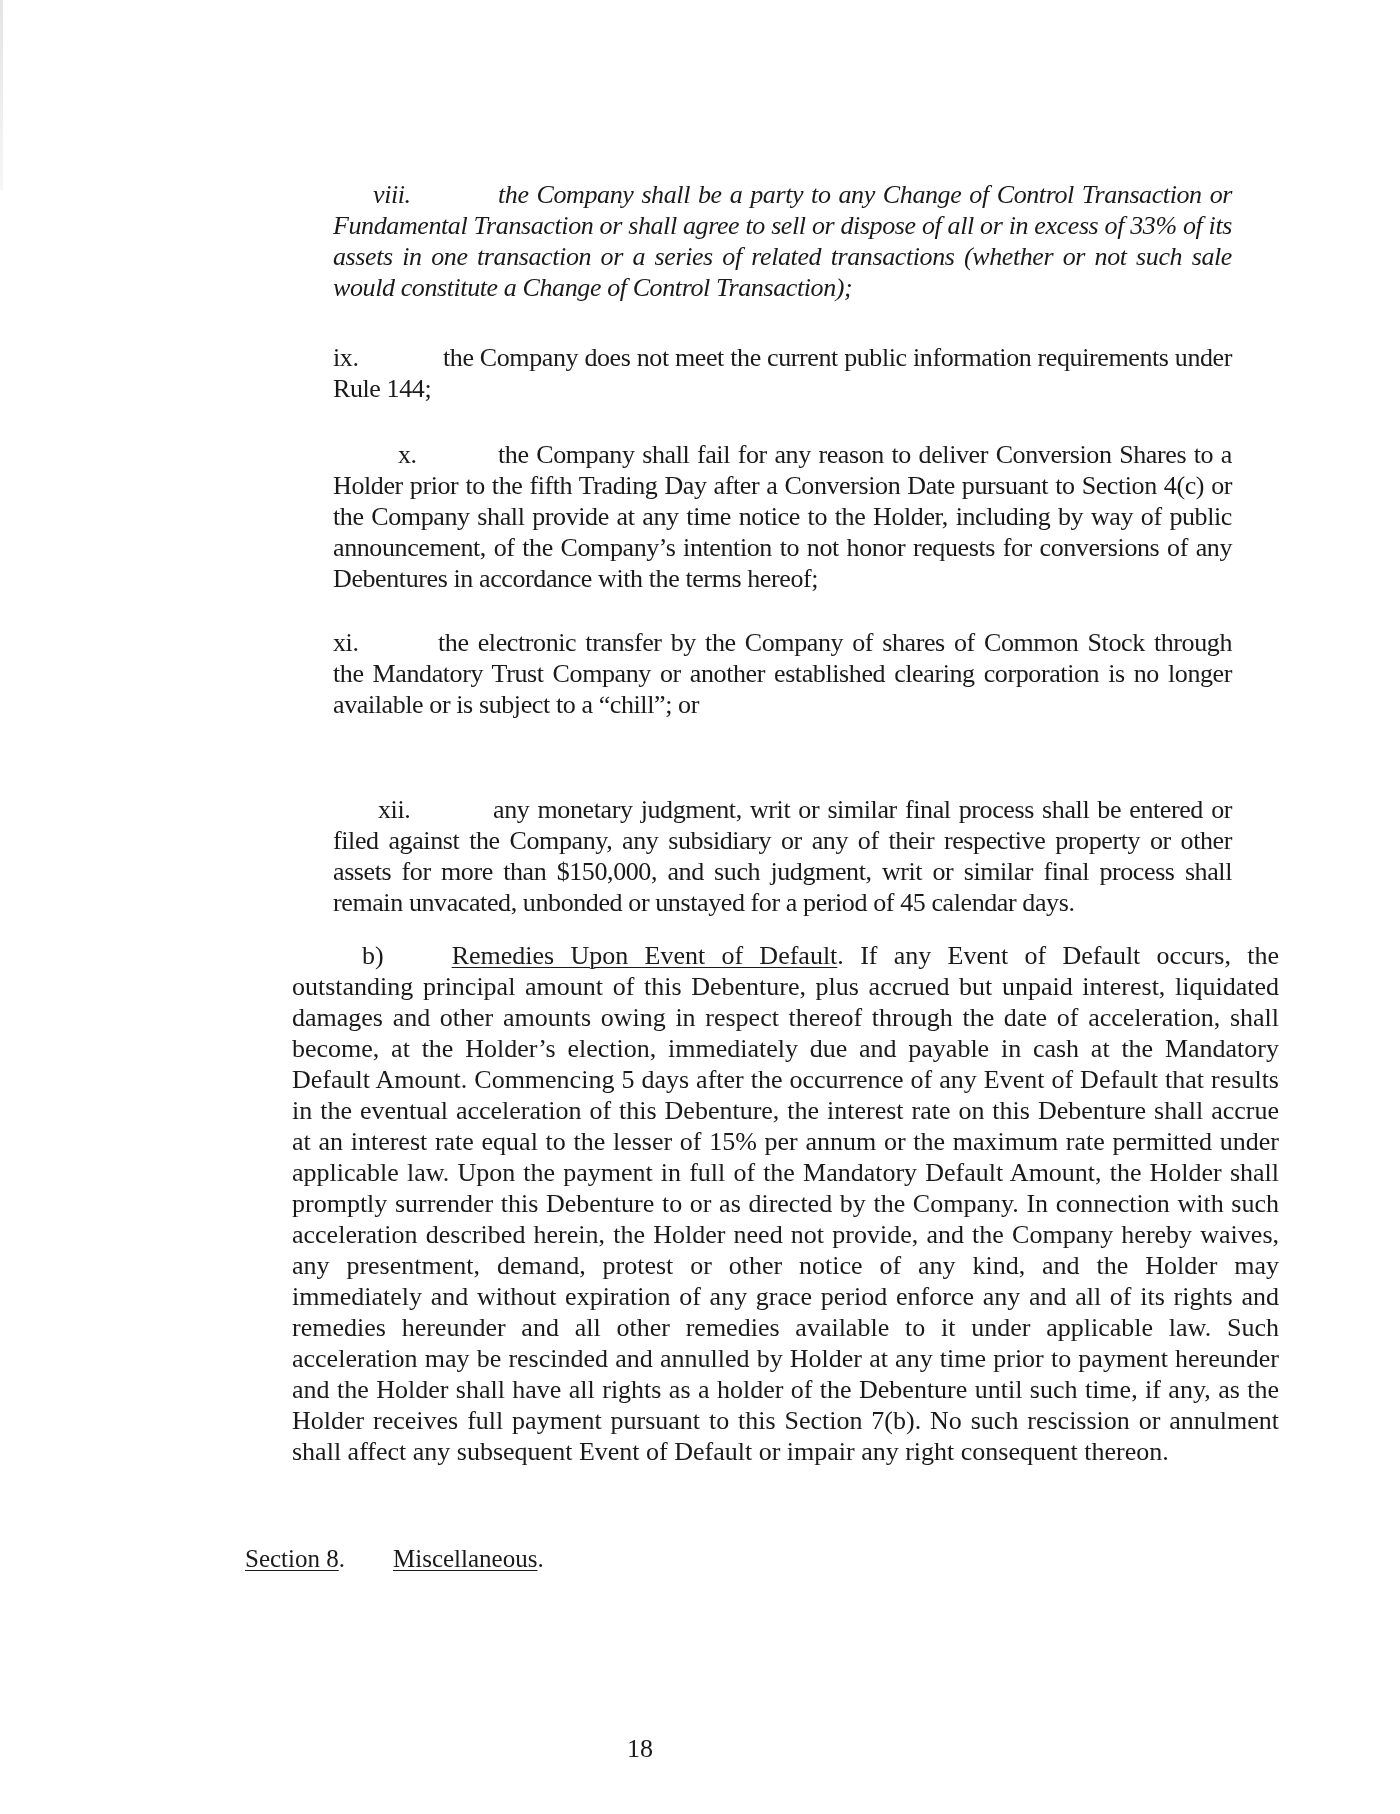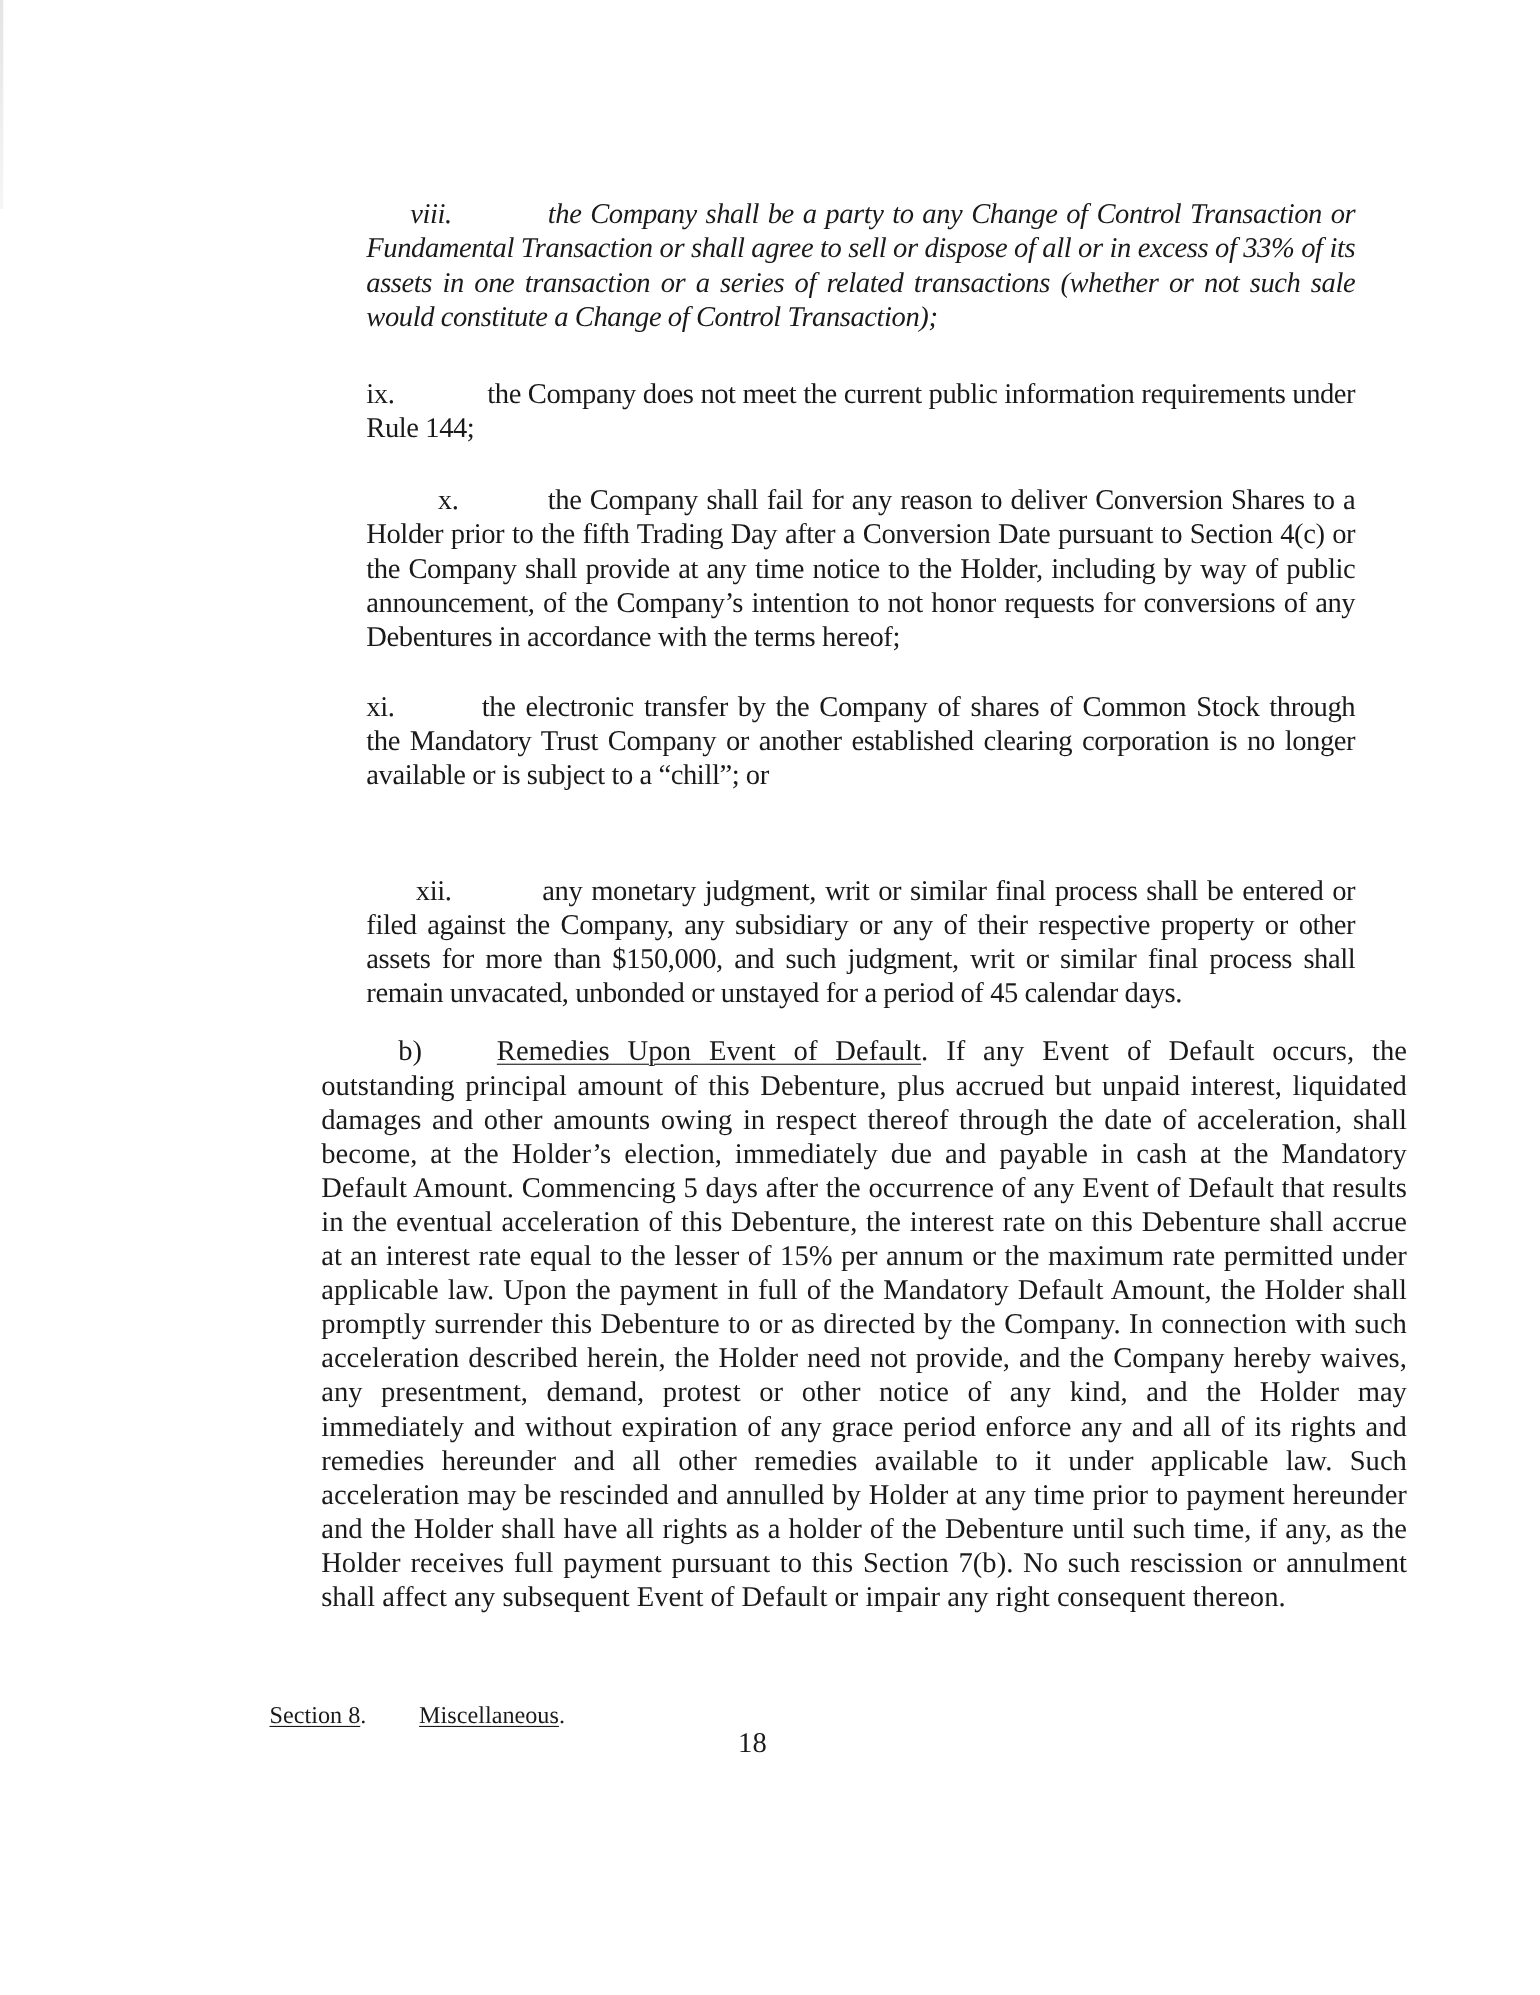--- a/index.html
+++ b/index.html
@@ -7,21 +7,21 @@
          font-family: "Liberation Serif", "DejaVu Serif", serif; color: #1a1a1a; }
   .scan-edge { position: absolute; left: 0; top: 0; width: 3px; height: 190px;
                background: linear-gradient(to bottom, #e4e4e4, #f6f6f6); }
   .block { position: absolute; font-size: 26px; line-height: 31px; text-align: justify;
            text-align-last: left; }
   .sub { left: 333px; width: 899px; }
   .sub .num { display: inline-block; }
   .sec { left: 245px; width: 987px; }
   .u { text-decoration: underline; text-underline-offset: 3px; text-decoration-thickness: 1px; }
   .line-text { letter-spacing: -0.4px; }
-  .heading { position: absolute; left: 245px; font-size: 22px; line-height: 31px; }
+  .heading { position: absolute; left: 245px; font-size: 25px; line-height: 31px; }
   .pageno { position: absolute; left: 0; width: 1280px; text-align: center; font-size: 26px; line-height: 31px; }
 </style>
 </head>
 <body>
 
 <div class="scan-edge"></div>
 
 <div class="block sub" style="top:179px;font-style:italic;">
   <span class="line-text"><span class="num" style="width:40px;margin-left:40px;">viii.</span><span style="display:inline-block;width:85px;"></span><span>the Company shall be a party to any Change of Control Transaction or Fundamental Transaction or shall agree to sell or dispose of all or in excess of 33% of its assets in one transaction or a series of related transactions (whether or not such sale would constitute a Change of Control Transaction);</span></span>
 </div>
@@ -43,13 +43,13 @@
 </div>
 
 <div class="block sec" style="top:940px;margin-left:47px;">
   <span style="display:inline-block;width:70px;"></span><span>b)</span><span style="display:inline-block;width:68px;"></span><span class="u">Remedies Upon Event of Default</span><span>.</span> <span>If any Event of Default occurs, the outstanding principal amount of this Debenture, plus accrued but unpaid interest, liquidated damages and other amounts owing in respect thereof through the date of acceleration, shall become, at the Holder’s election, immediately due and payable in cash at the Mandatory Default Amount.  Commencing 5 days after the occurrence of any Event of Default that results in the eventual acceleration of this Debenture, the interest rate on this Debenture shall accrue at an interest rate equal to the lesser of 15% per annum or the maximum rate permitted under applicable law.  Upon the payment in full of the Mandatory Default Amount, the Holder shall promptly surrender this Debenture to or as directed by the Company.  In connection with such acceleration described herein, the Holder need not provide, and the Company hereby waives, any presentment, demand, protest or other notice of any kind, and the Holder may immediately and without expiration of any grace period enforce any and all of its rights and remedies hereunder and all other remedies available to it under applicable law.  Such acceleration may be rescinded and annulled by Holder at any time prior to payment hereunder and the Holder shall have all rights as a holder of the Debenture until such time, if any, as the Holder receives full payment pursuant to this Section 7(b).  No such rescission or annulment shall affect any subsequent Event of Default or impair any right consequent thereon.</span>
 </div>
 
 <div class="heading" style="top:1543px;">
   <span class="u">Section 8</span><span>.</span><span style="display:inline-block;width:48px;"></span><span class="u">Miscellaneous</span><span>.</span>
 </div>
 
-<div class="pageno" style="top:1569px;margin-left:44px;">18</div>
+<div class="pageno" style="top:1733px;">18</div>
 
 </body></html>

